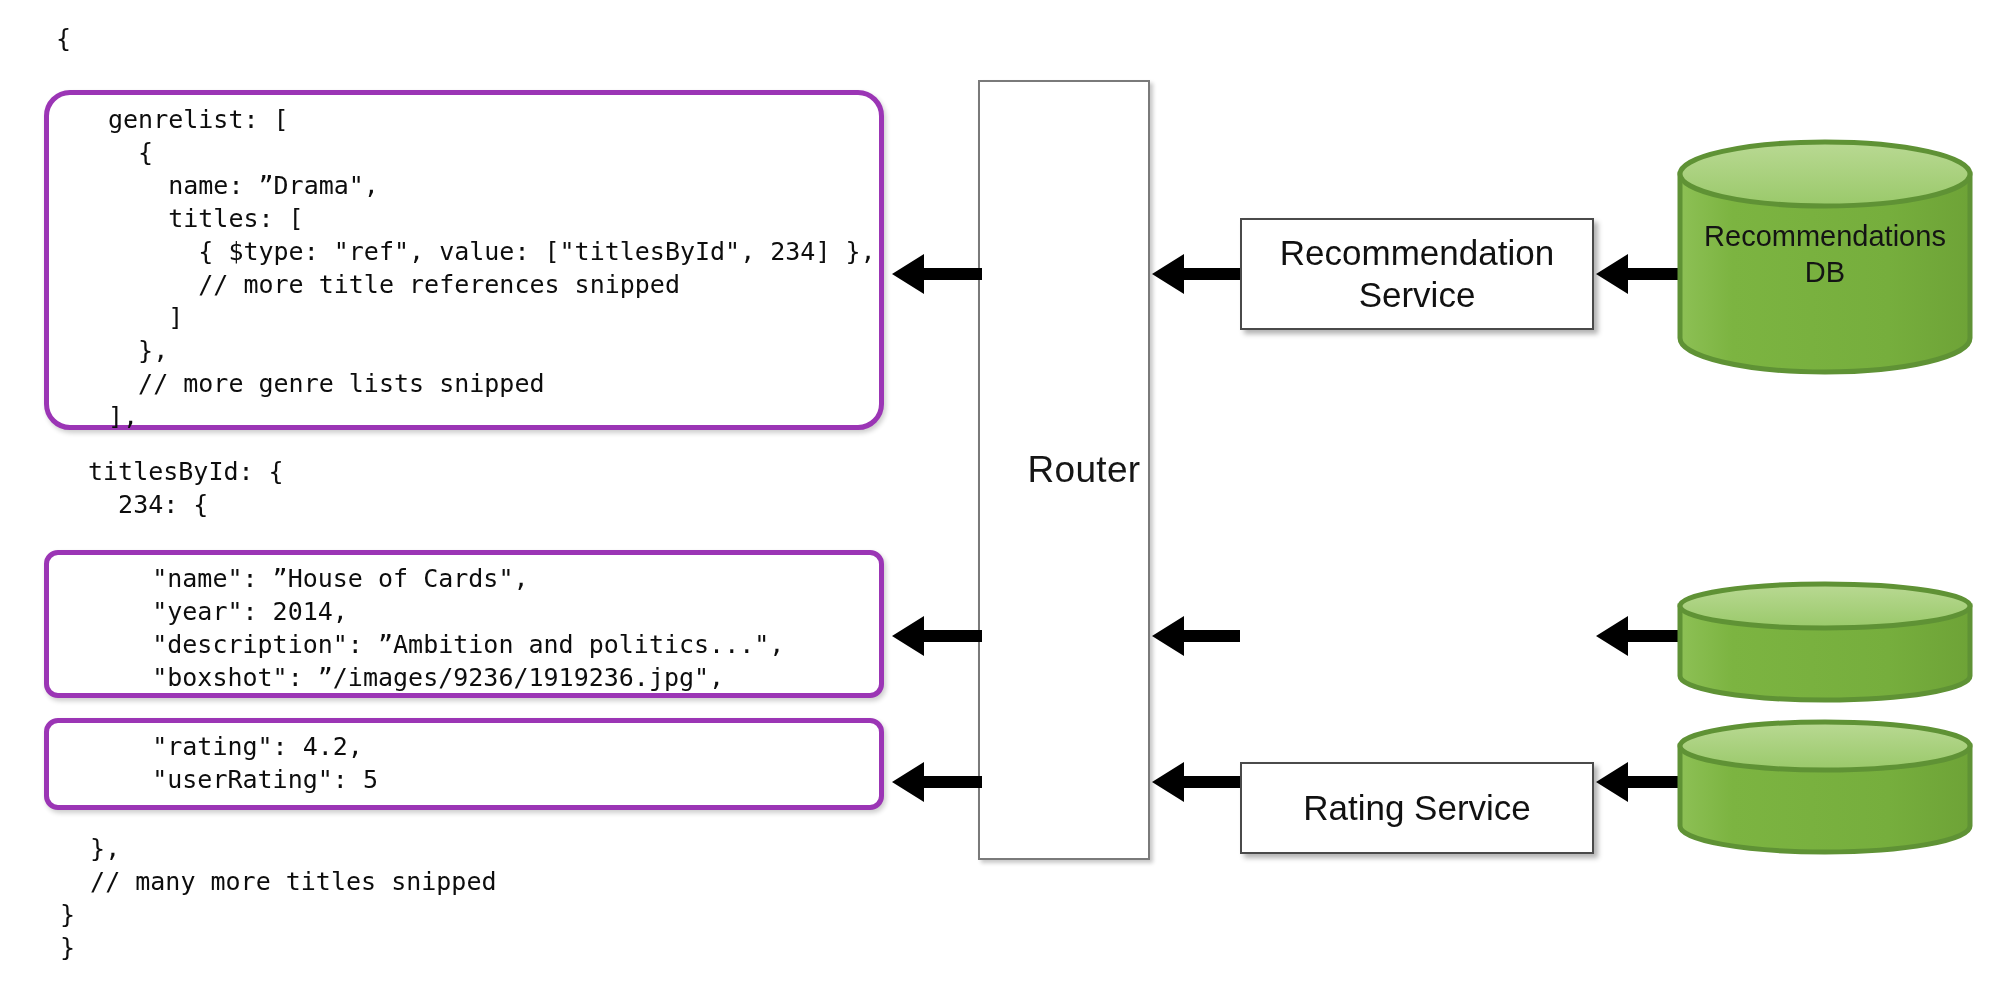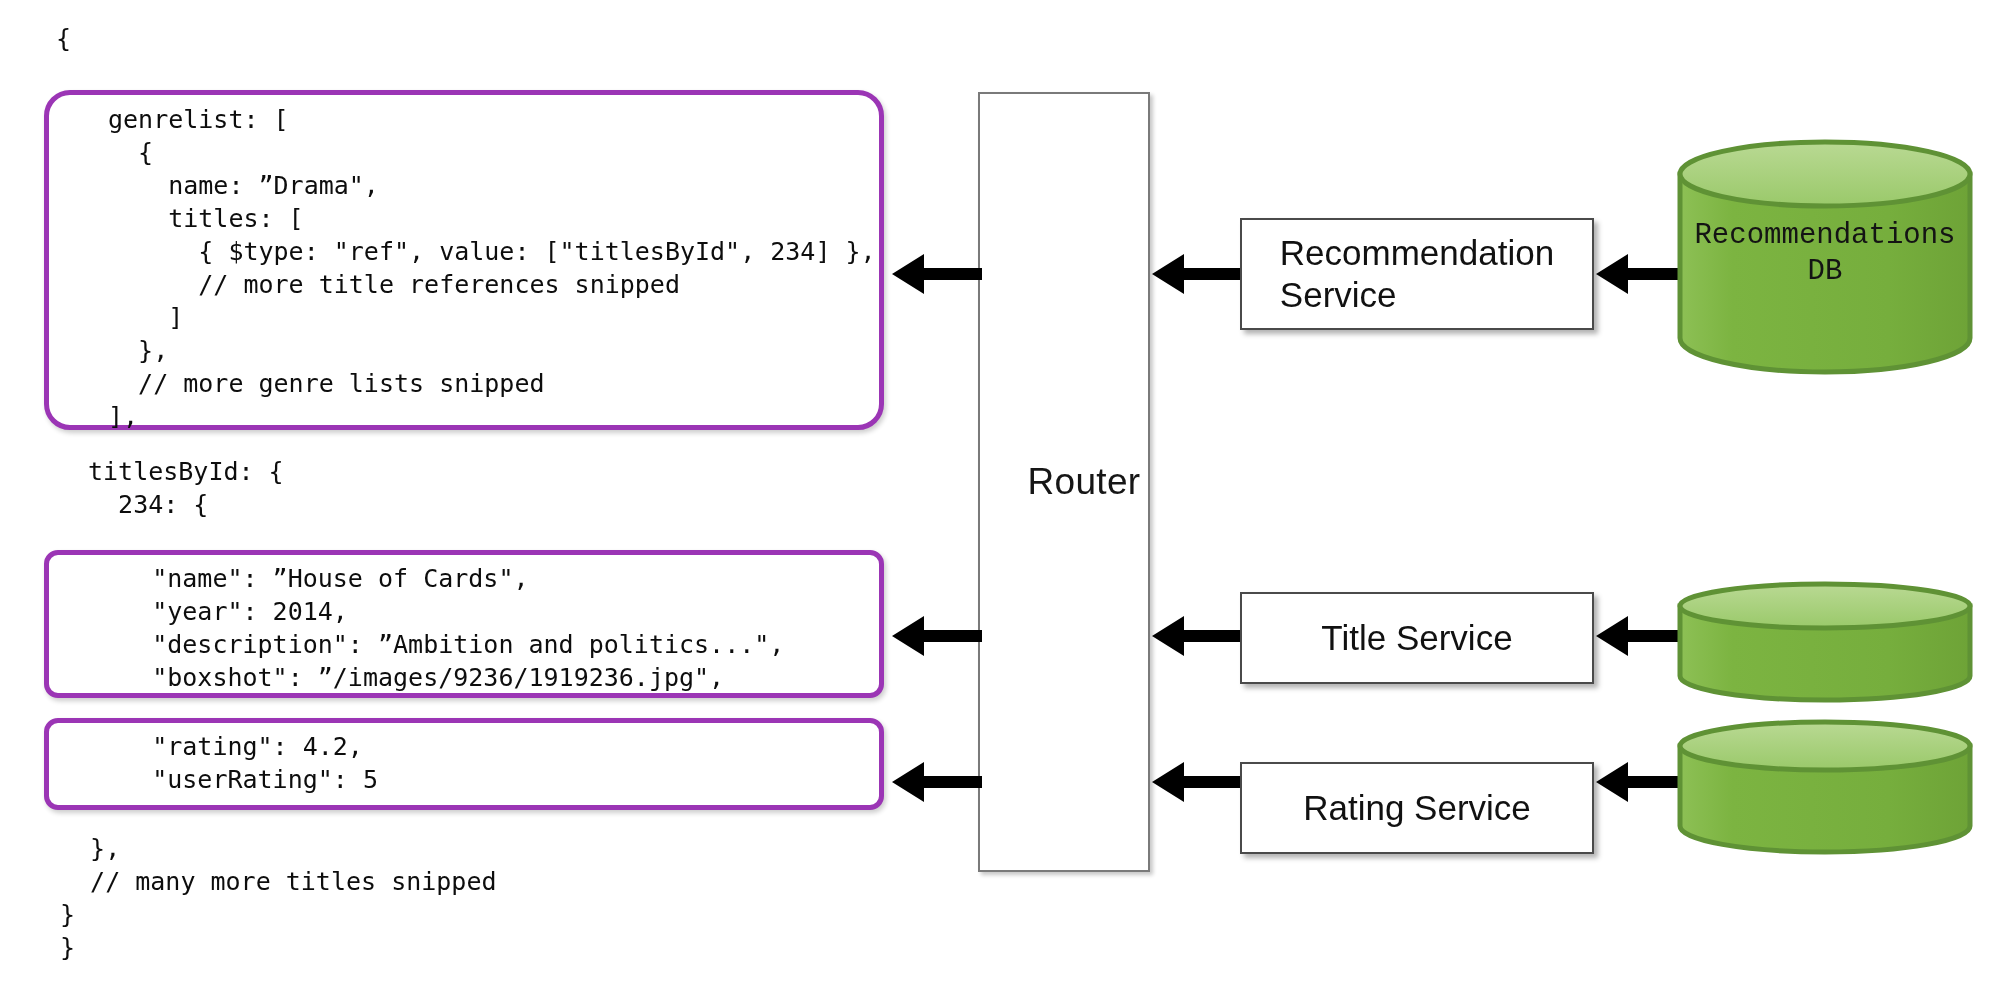--- a/index.html
+++ b/index.html
@@ -62,20 +62,21 @@
   
   .service {
     position: absolute;
     background: #ffffff;
     border: 2px solid #4a4a4a;
     box-sizing: border-box;
     box-shadow: 4px 4px 5px rgba(0,0,0,0.30);
     display: flex;
     align-items: center;
     justify-content: center;
+    text-align: center;
   }
   .service-label {
     font-family: "Liberation Sans", sans-serif;
     font-size: 35px;
     line-height: 42px;
     color: #111111;
   }
 
   
   .db {
@@ -83,21 +84,21 @@
   }
   .db svg {
     display: block;
     overflow: visible;
   }
   .db-label {
     position: absolute;
     left: 0;
     right: 0;
     text-align: center;
-    font-family: Liberation Mono, monospace;
+    font-family: Liberation Sans, sans-serif;
     font-size: 29px;
     line-height: 36px;
     color: #141414;
     pointer-events: none;
   }
 
   
   .arrow {
     position: absolute;
   }
@@ -133,21 +134,21 @@
 
   <div class="purple-box flat" style="left:44px; top:718px; width:840px; height:92px;"></div>
   <div class="code" style="left:92px; top:730px;"><span>    "rating": 4.2,
     "userRating": 5</span></div>
 
   <div class="code" style="left:60px; top:832px;"><span>  },
   // many more titles snipped
 }
 }</span></div>
 
-  <div class="router" style="left:978px; top:92px; width:172px; height:780px;padding-left:40px;">
+  <div class="router" style="left:978px; top:80px; width:172px; height:780px;padding-left:40px;">
     <div class="router-label">Router</div>
   </div>
 
   <div class="arrow" style="left:890px; top:250px;">
     <svg width="92" height="48" viewBox="0 0 92 48">
       <path d="M92 18 L34 18 L34 4 L2 24 L34 44 L34 30 L92 30 Z" fill="#000000"></path>
     </svg>
   </div>
 
   <div class="arrow" style="left:890px; top:612px;">
@@ -177,23 +178,20 @@
   <div class="arrow" style="left:1150px; top:758px;">
     <svg width="90" height="48" viewBox="0 0 90 48">
       <path d="M90 18 L34 18 L34 4 L2 24 L34 44 L34 30 L90 30 Z" fill="#000000"></path>
     </svg>
   </div>
 
   <div class="service" style="left:1240px; top:218px; width:354px; height:112px;">
     <div class="service-label">Recommendation<br>Service</div>
   </div>
 
-  <div class="service" style="left:1240px; top:592px; width:354px; height:92px;">
-    <div class="service-label">Title Service</div>
-  </div>
 
   <div class="service" style="left:1240px; top:738px; width:354px; height:92px;margin-top:24px;">
     <div class="service-label">Rating Service</div>
   </div>
 
   <div class="arrow" style="left:1594px; top:250px;">
     <svg width="84" height="48" viewBox="0 0 84 48">
       <path d="M84 18 L34 18 L34 4 L2 24 L34 44 L34 30 L84 30 Z" fill="#000000"></path>
     </svg>
   </div>

